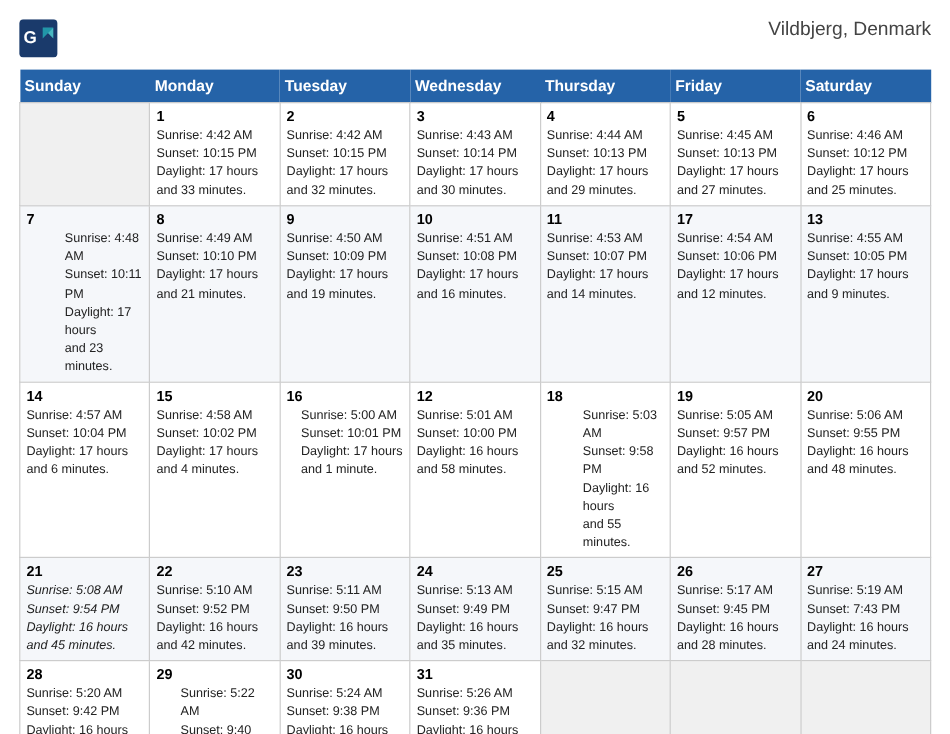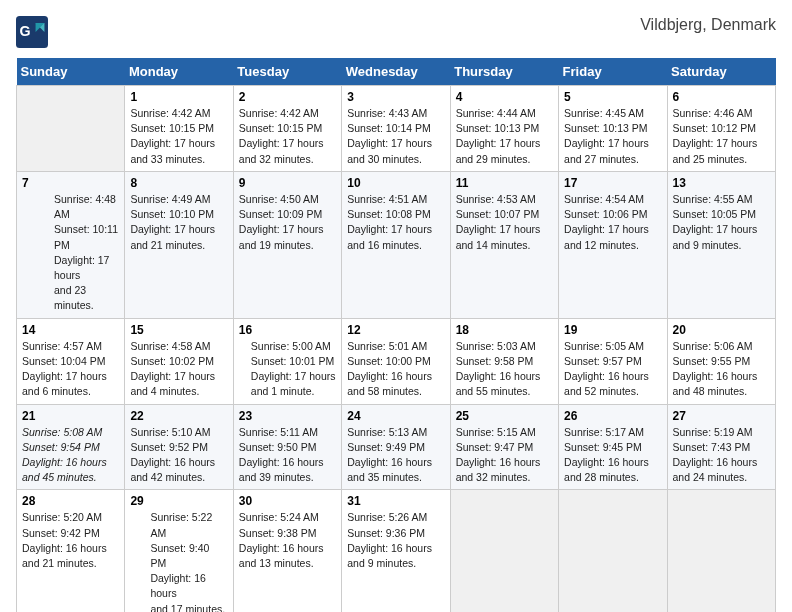--- a/index.html
+++ b/index.html
@@ -240,21 +240,21 @@
         </td>
         <td>
           <div class="day-num">12</div>
           <div class="day-info" style="white-space: pre-line;">Sunrise: 5:01 AM
 Sunset: 10:00 PM
 Daylight: 16 hours
 and 58 minutes.</div>
         </td>
         <td>
           <div class="day-num">18</div>
-          <div class="day-info" style="white-space: pre-line;">Sunrise: 5:03 AM
+          <div class="day-info" style="white-space: pre-line; margin-left: 30px;">Sunrise: 5:03 AM
 Sunset: 9:58 PM
 Daylight: 16 hours
 and 55 minutes.</div>
         </td>
         <td>
           <div class="day-num">19</div>
           <div class="day-info" style="white-space: pre-line;">Sunrise: 5:05 AM
 Sunset: 9:57 PM
 Daylight: 16 hours
 and 52 minutes.</div>

